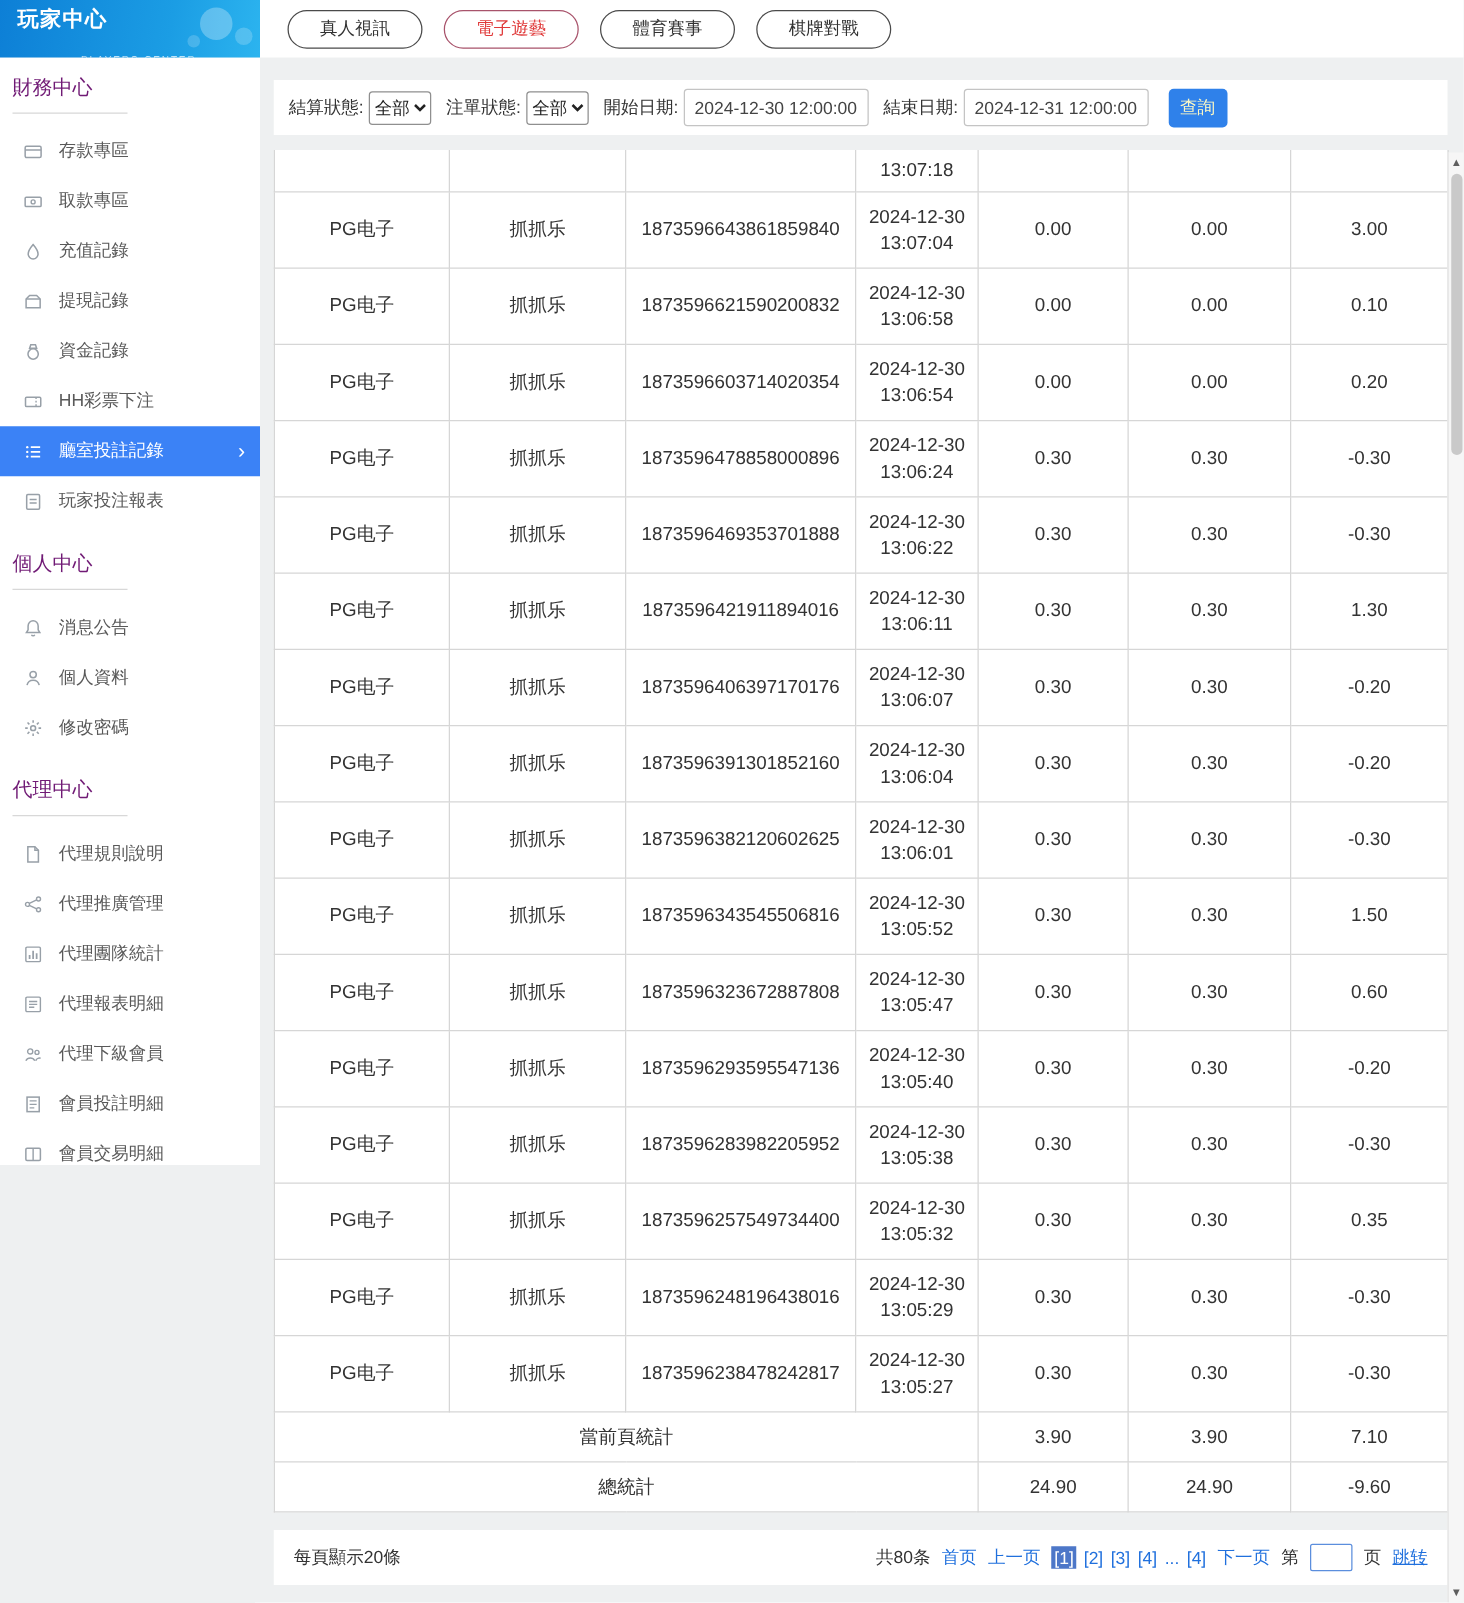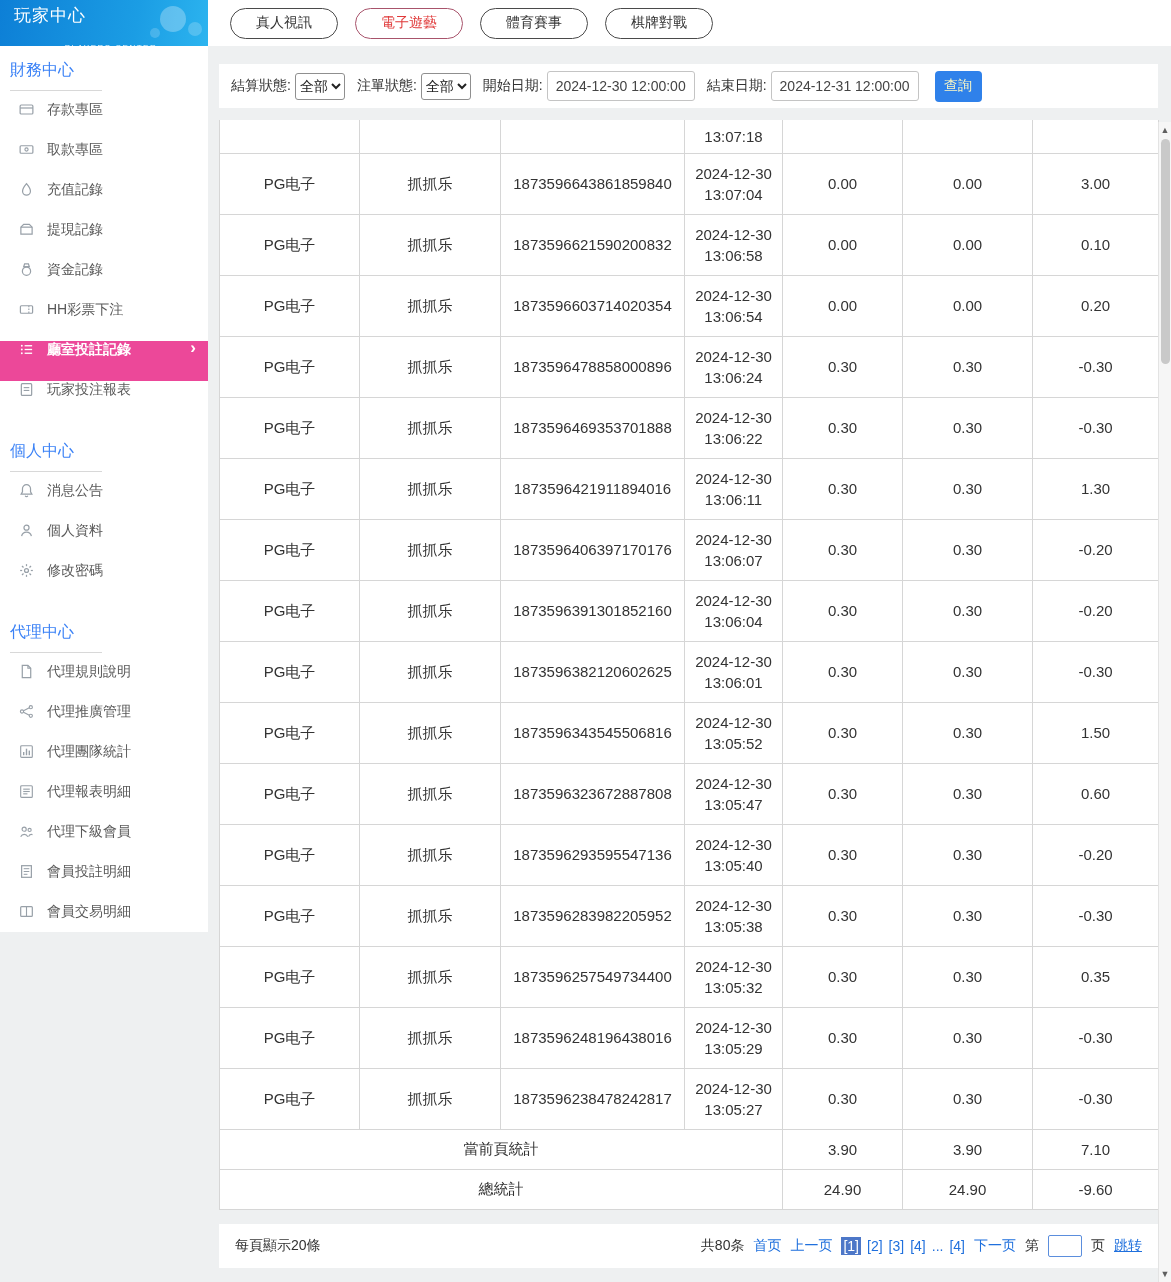--- a/index.html
+++ b/index.html
@@ -3,35 +3,35 @@
 <meta charset="utf-8">
 <style>
   *{margin:0;padding:0;box-sizing:border-box;}
   html,body{width:1171px;height:1282px;}
   body{font-family:"Liberation Sans","DejaVu Sans",sans-serif;background:#eef0f1;overflow:hidden;font-size:14px;color:#333;}
   .app{display:flex;width:1171px;height:1282px;position:relative;}
 
   
   .sidebar{width:208px;flex:none;background:#eef0f1;display:flex;flex-direction:column;}
   .side-header{height:46px;background:linear-gradient(100deg,#0d7fd6 0%,#1b9de4 65%,#2cb4ef 100%);position:relative;color:#fff;padding:6px 0 0 14px;overflow:hidden;flex:none;}
-  .side-title{font-size:17px;font-weight:normal;letter-spacing:1px;line-height:20px;}
+  .side-title{font-size:17px;font-weight:bold;letter-spacing:1px;line-height:20px;}
   .side-sub{font-size:8px;letter-spacing:1.5px;opacity:.92;margin-top:17px;text-align:center;}
   .side-deco{position:absolute;right:4px;top:2px;width:62px;height:42px;}
   .side-deco i{position:absolute;border-radius:50%;background:rgba(255,255,255,.28);}
   .side-deco i:nth-child(1){width:26px;height:26px;right:18px;top:4px;}
   .side-deco i:nth-child(2){width:14px;height:14px;right:2px;top:20px;background:rgba(255,255,255,.2);}
   .side-deco i:nth-child(3){width:10px;height:10px;right:44px;top:26px;background:rgba(255,255,255,.18);}
   .sidebar-body{background:#fff;height:886px;padding-top:4px;overflow:hidden;}
   .side-heading{padding:20px 0 0 10px;margin-bottom:10px;}
   .side-heading:first-child{padding-top:10px;}
-  .side-heading-text{display:inline-block;font-size:16px;color:#3b82f6;padding:0 28px 9px 0;border-bottom:1px solid #d8d8d8;}
-  .side-item{height:40px;display:flex;align-items:flex-start;gap:13px;padding-left:18px;color:#595959;cursor:pointer;position:relative;font-size:14px;}
+  .side-heading-text{display:inline-block;font-size:16px;color:#701a75;padding:0 28px 9px 0;border-bottom:1px solid #d8d8d8;}
+  .side-item{height:40px;display:flex;align-items:center;gap:13px;padding-left:18px;color:#595959;cursor:pointer;position:relative;font-size:14px;}
   .side-item .mi{width:16px;height:16px;color:#98a0a8;display:inline-flex;align-items:center;justify-content:center;flex:none;}
   .mi svg{width:15px;height:15px;}
-  .side-item.active{background:#ec4899;color:#fff;font-weight:bold;}
+  .side-item.active{background:#3b82f6;color:#fff;}
   .side-item.active .mi{color:#fff;}
   .chev{position:absolute;right:12px;font-size:17px;line-height:14px;color:#fff;}
 
   
   .main{flex:1;display:flex;flex-direction:column;min-width:0;}
   .tabbar{background:#fff;height:46px;display:flex;align-items:center;gap:17px;padding-left:22px;flex:none;}
   .tab{height:31px;padding:0 25px;border:1px solid #4a4a4a;border-radius:16px;background:#fff;font-size:14px;color:#333;cursor:pointer;font-family:inherit;}
   .tab.active{color:#e03a3a;border-color:#a8536b;}
   .content{padding:18px 13px 0 11px;flex:1;display:flex;flex-direction:column;}
   .filterbar{background:#fff;height:44px;display:flex;align-items:center;padding-left:12px;flex:none;margin-bottom:12px;}

